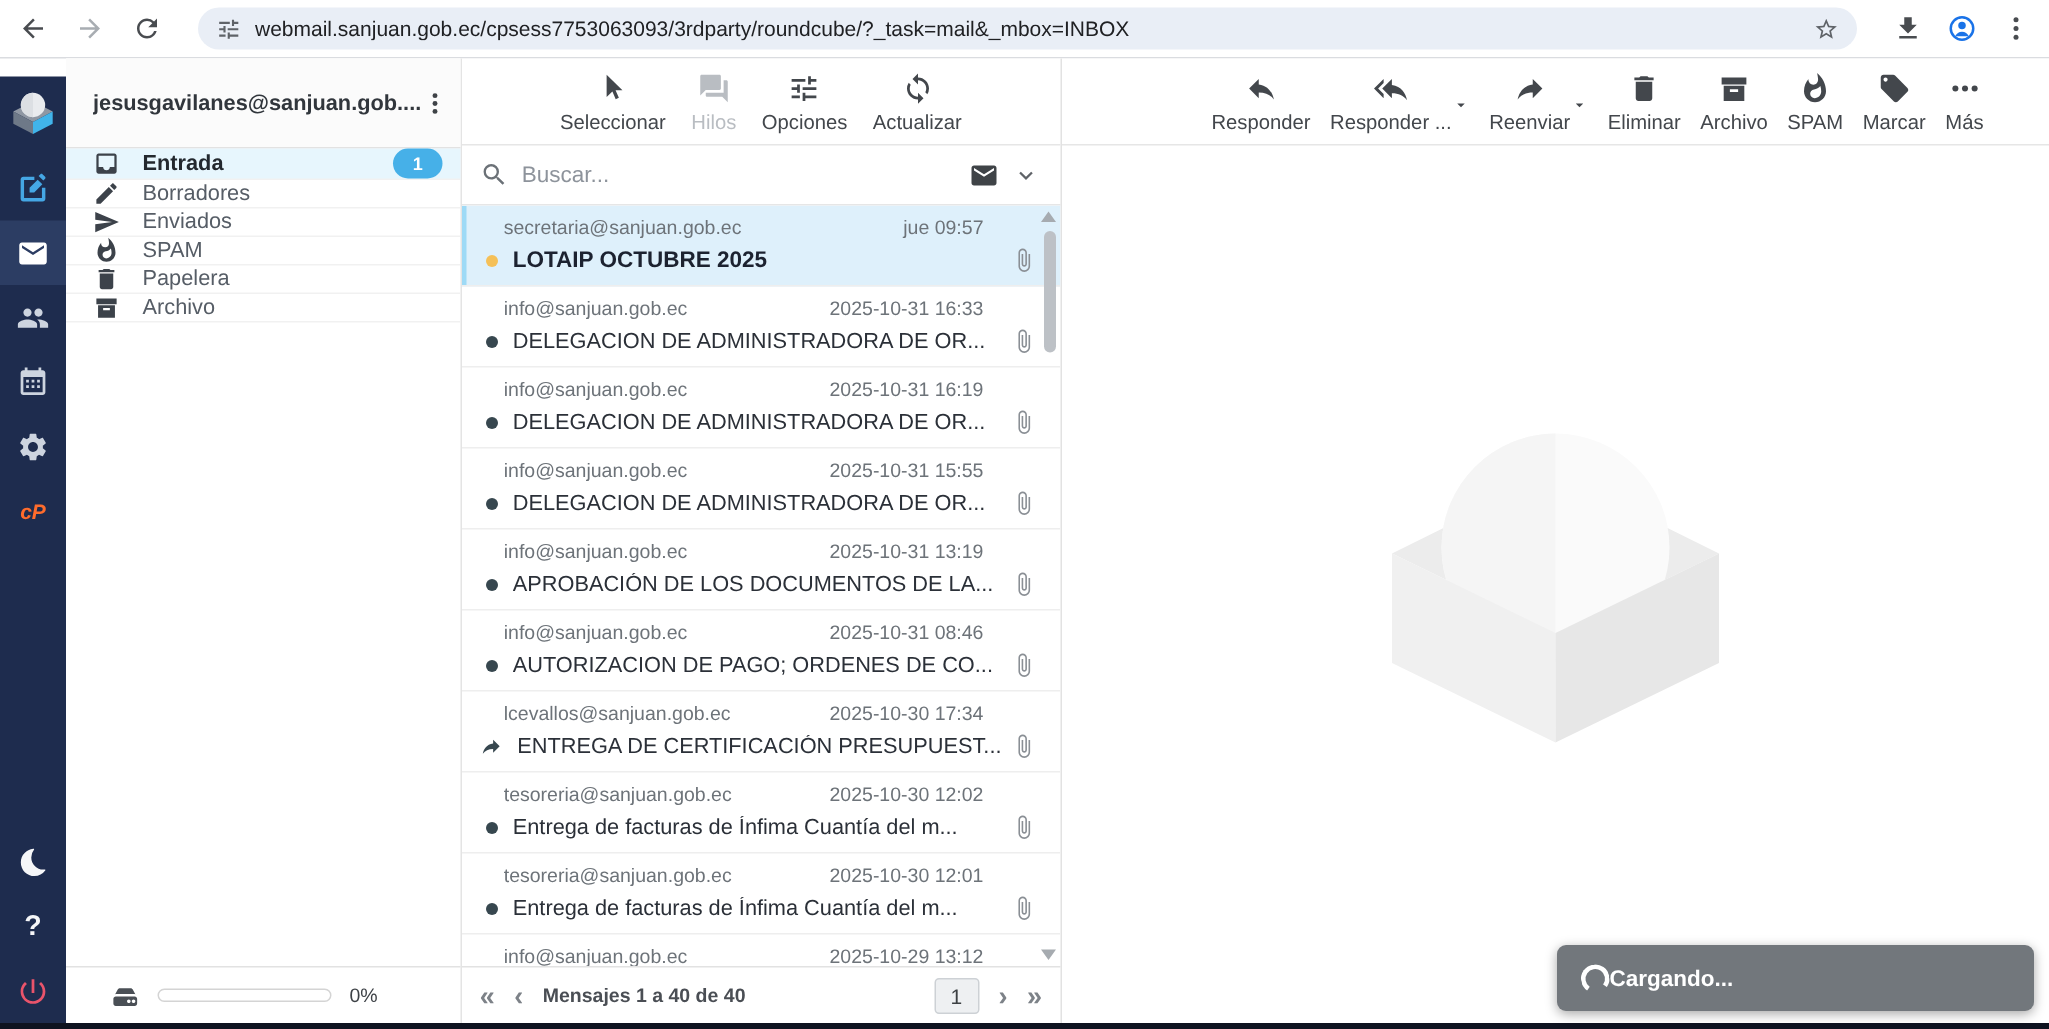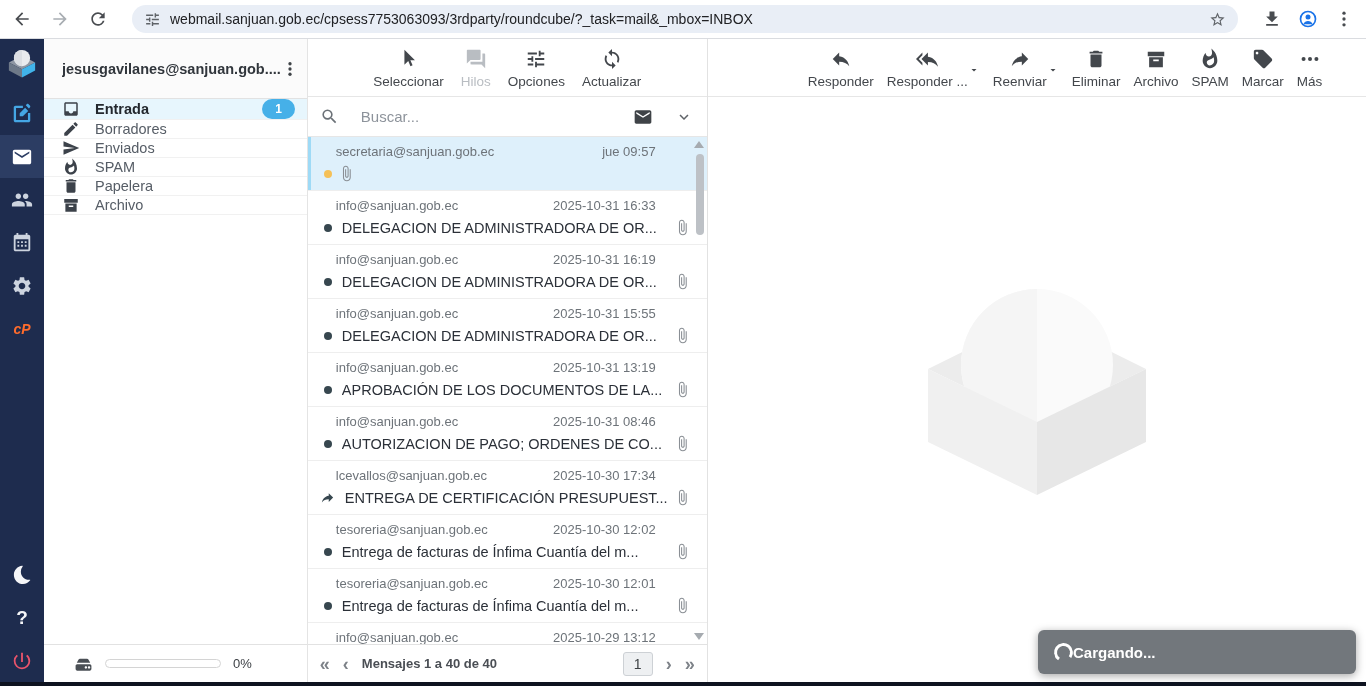--- a/index.html
+++ b/index.html
@@ -18,21 +18,21 @@
   .url-text { font-size:14px; color:#202124; white-space:nowrap; overflow:hidden; flex:1; }
   .pill-ic { width:17px; height:17px; color:#5f6368; flex:none; cursor:pointer; }
   .chrome-right { display:flex; align-items:center; gap:16px; }
   .avatar-ic { color:#1a73e8; }
 
   
   .app { flex:1; display:flex; min-height:0; }
   .bottom-strip { flex:0 0 4px; background:#0e1320; }
 
   
-  .side { flex:0 0 44px; background:var(--sidebar,#1e2c4e); display:flex; flex-direction:column; align-items:center; }
+  .side { flex:0 0 44px; background:var(--sidebar,#1e2c4e); display:flex; flex-direction:column; align-items:center;margin-top:12px; }
   .side-logo { margin:9px 0 14px; }
   .side-btn { width:44px; height:43px; display:flex; align-items:center; justify-content:center; cursor:pointer; }
   .side-btn svg { width:22px; height:22px; }
   .compose-c { color:#45a7e5; }
   .side-btn.active { background:#2c3d63; }
   .side-btn.active svg { color:#fff; }
   .muted-c { color:#cdd4df; }
   .cp-logo { color:#ff6c2c; font-weight:bold; font-style:italic; font-size:14px; }
   .side-spacer { flex:1; }
   .moon-c { color:#f5f6f8; }
@@ -62,21 +62,21 @@
   .listpane { flex:0 0 361px; border-right:1px solid #e2e2e2; display:flex; flex-direction:column; background:#fff; }
   .ltoolbar { flex:0 0 58px; border-bottom:1px solid #e6e6e6; display:flex; justify-content:center;
     padding-top:9px; gap:17px; }
   .tbtn { display:flex; flex-direction:column; align-items:center; gap:4px;
     color:#43474c; font-size:13.5px; cursor:pointer; white-space:nowrap; }
   .tbtn svg { width:22px; height:22px; }
   .tbtn.disabled { color:#b9bdc2; }
   .tbtn-group { display:flex; align-items:flex-start; }
   .caret { width:12px; height:12px; color:#43474c; margin-top:16px; cursor:pointer; }
   .search-row { flex:0 0 40px; border-bottom:1px solid #e6e6e6; display:flex; align-items:center;
-    padding:0 14px 0 12px; gap:22px; }
+    padding:0 14px 0 12px; gap:9px; }
   .search-ic { width:19px; height:19px; color:#6b7177; }
   .search-input { border:none; outline:none; flex:1; font-size:15px; color:#3c4043; min-width:0;
     font-family:"Liberation Sans", sans-serif; background:transparent; }
   .search-input::placeholder { color:#8d939b; }
   .scope-ic { width:20px; height:20px; color:#3f4347; cursor:pointer; }
   .chev-ic { width:18px; height:18px; color:#5f6368; cursor:pointer; }
 
   .msg-list { flex:1; overflow:hidden; position:relative; }
   .msg-row { height:54px; padding:7px 16px 0 16px; border-bottom:1px solid #eeeeee; cursor:pointer; }
   .msg-line1 { display:flex; justify-content:space-between; font-size:13px; color:#6d7379;
@@ -336,20 +336,21 @@
         <div>
   <div class="msg-row selected">
     <div class="msg-line1">
       <span class="msg-sender">secretaria@sanjuan.gob.ec</span>
       <span class="msg-date">jue 09:57</span>
     </div>
     <div class="msg-line2">
       <span class="msg-flag">
                   <span class="dot-flag"></span>
                 </span>
+      <span class="msg-subject">LOTAIP OCTUBRE 2025</span>
       <svg class="msg-clip" viewBox="0 0 24 24" fill="currentColor">
                   <path d="M16.5 6v11.5c0 2.21-1.79 4-4 4s-4-1.79-4-4V5c0-1.38 1.12-2.5 2.5-2.5s2.5 1.12 2.5 2.5v10.5c0 .55-.45 1-1 1s-1-.45-1-1V6H10v9.5c0 1.38 1.12 2.5 2.5 2.5s2.5-1.12 2.5-2.5V5c0-2.21-1.79-4-4-4S7 2.79 7 5v12.5c0 3.04 2.46 5.5 5.5 5.5s5.5-2.46 5.5-5.5V6h-1.5z"></path>
                 </svg>
     </div>
   </div>
 
   <div class="msg-row">
     <div class="msg-line1">
       <span class="msg-sender">info@sanjuan.gob.ec</span>
       <span class="msg-date">2025-10-31 16:33</span>

